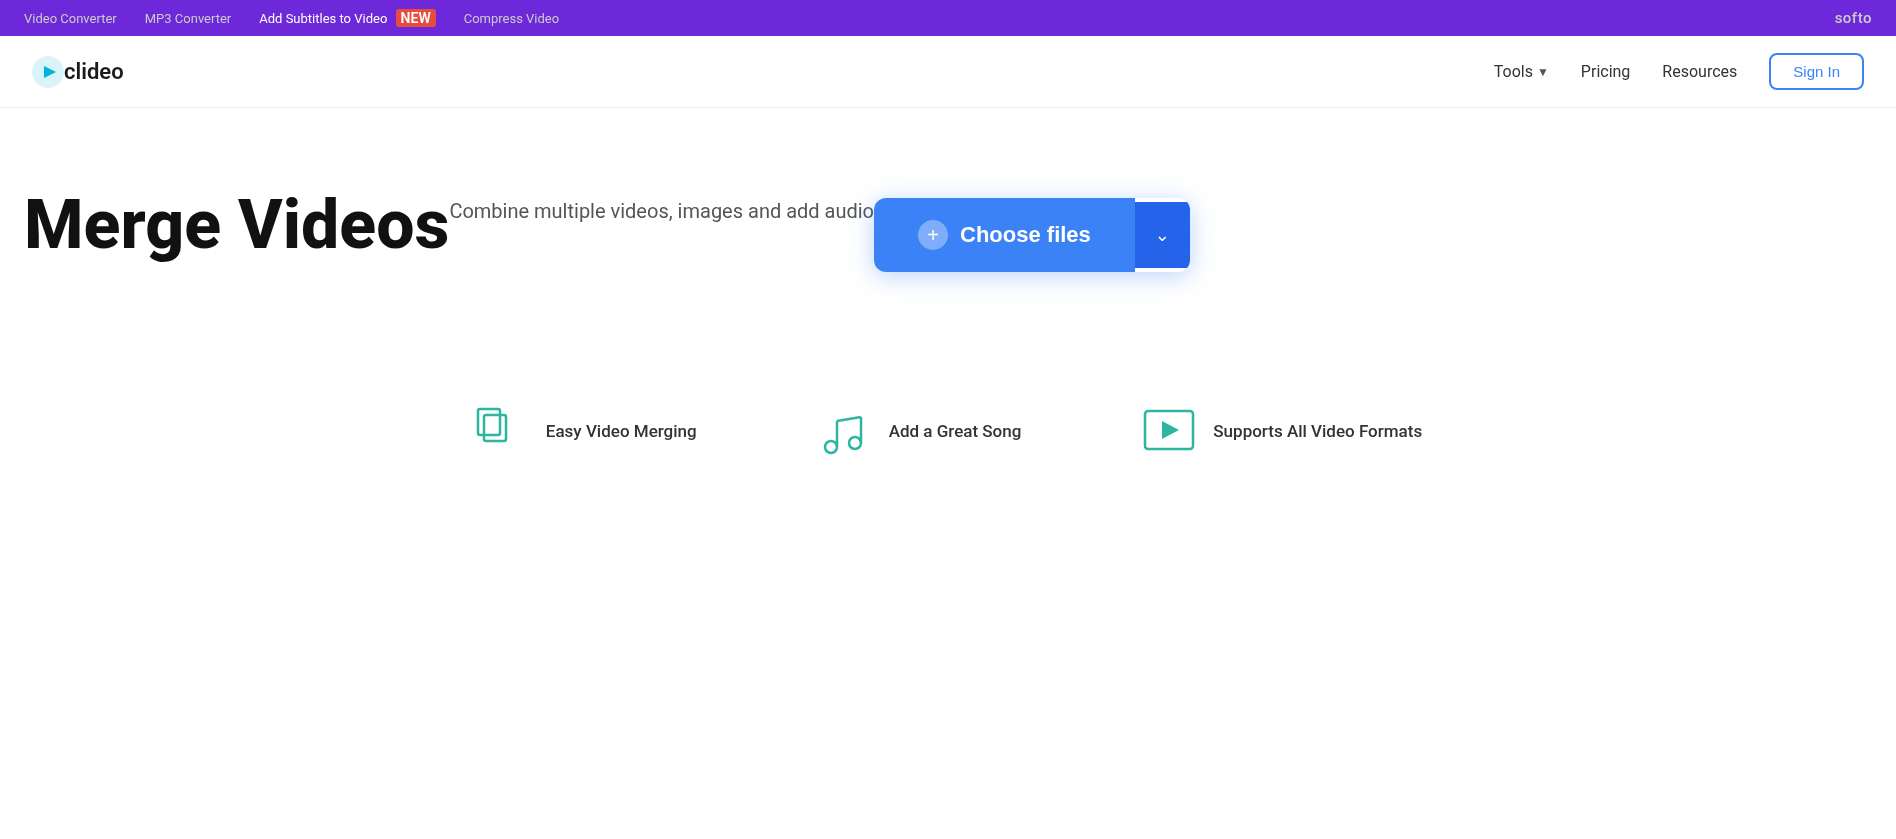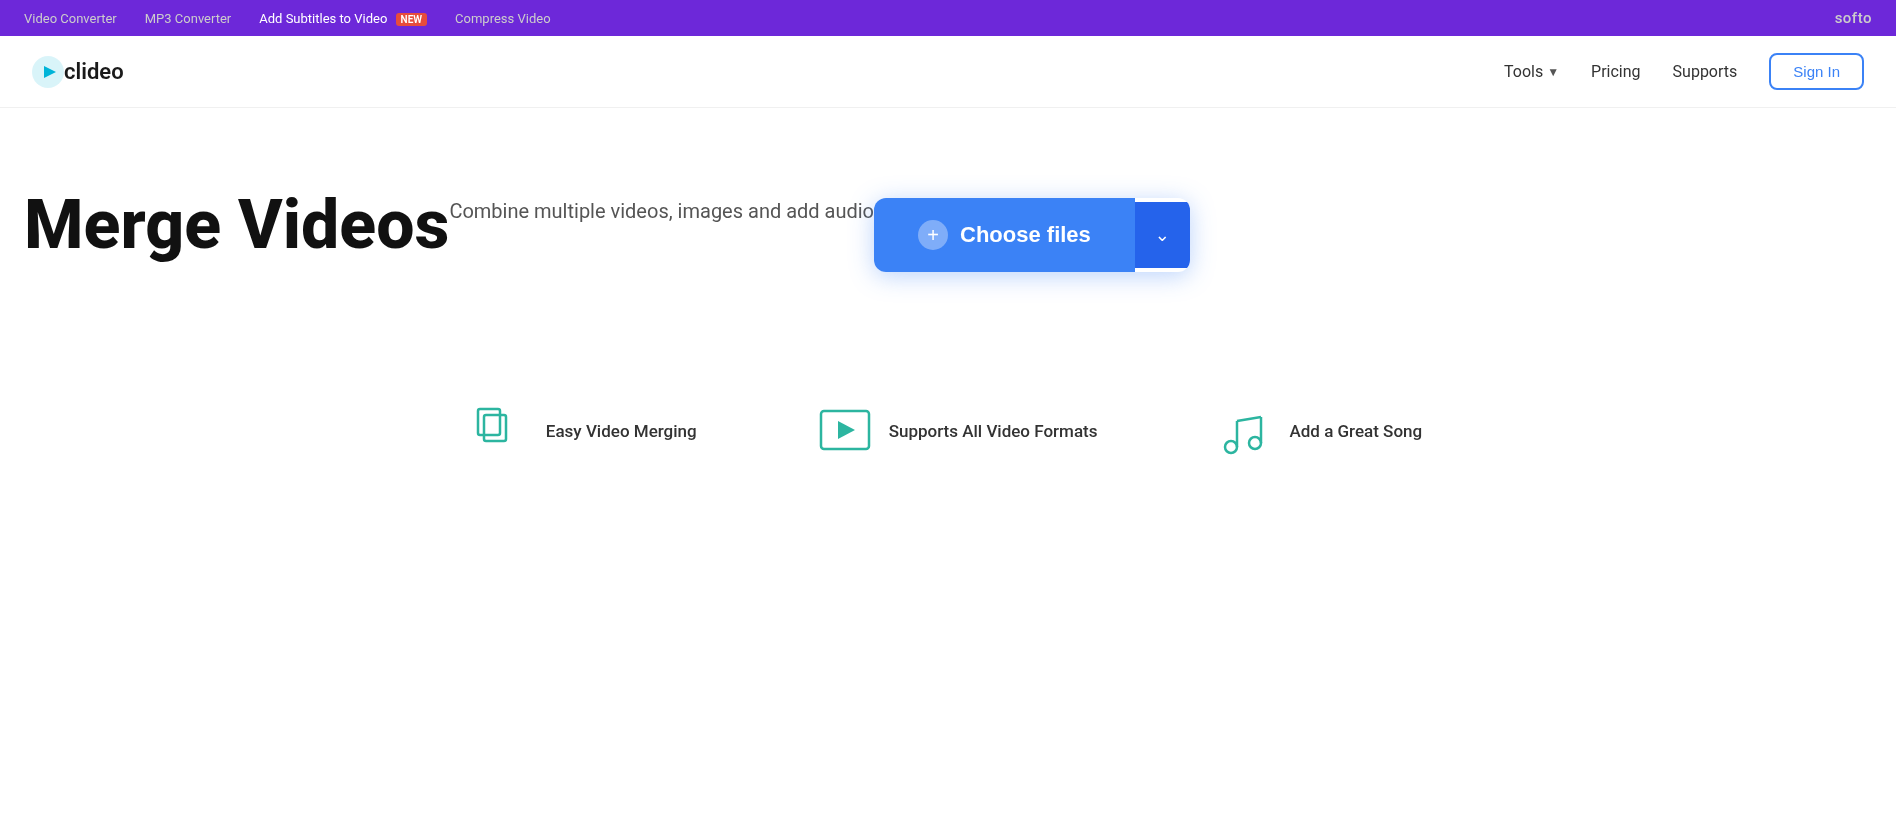--- a/index.html
+++ b/index.html
@@ -19,21 +19,21 @@
       font-size: 13px;
       text-decoration: none;
       cursor: pointer;
     }
     .top-bar-link.active {
       color: #fff;
     }
     .new-badge {
       background: #e74c3c;
       color: #fff;
-      font-size: 10px;
+      font-size: 14px;
       padding: 1px 5px;
       border-radius: 3px;
       margin-left: 5px;
       font-weight: 600;
       text-transform: uppercase;
     }
     .top-bar-right {
       margin-left: auto;
       color: #ccc;
       font-size: 15px;
@@ -203,21 +203,21 @@
       <polygon points="12,10 24,16 12,22" fill="#00b4d8"></polygon>
     </svg>
     <span class="logo-text">clideo</span>
   </div>
   <div class="nav-right">
     <span class="nav-link">
       <span>Tools</span>
       <span class="chevron-down">▼</span>
     </span>
     <span class="nav-link">Pricing</span>
-    <span class="nav-link">Supports</span>
+    <span class="nav-link">Resources</span>
     <button class="sign-in-btn">Sign In</button>
   </div>
 </nav>
 
 <section class="hero">
   <h1 class="hero-title">Merge Videos</h1>
   <p class="hero-subtitle">Combine multiple videos, images and add audio</p>
 
   <div class="choose-files-wrapper">
     <button class="choose-files-btn">
@@ -235,30 +235,30 @@
   <div class="feature">
     <svg class="feature-icon" viewBox="0 0 56 56" fill="none" xmlns="http://www.w3.org/2000/svg">
       <rect x="4" y="6" width="22" height="26" rx="2" stroke="#2cb5a0" stroke-width="2.5" fill="none"></rect>
       <rect x="10" y="12" width="22" height="26" rx="2" stroke="#2cb5a0" stroke-width="2.5" fill="none"></rect>
     </svg>
     <span class="feature-label">Easy Video Merging</span>
   </div>
 
   <div class="feature">
     <svg class="feature-icon" viewBox="0 0 56 56" fill="none" xmlns="http://www.w3.org/2000/svg">
-      <rect x="4" y="8" width="48" height="38" rx="3" stroke="#2cb5a0" stroke-width="2.5" fill="none"></rect>
-      <polygon points="21,18 21,36 38,27" fill="#2cb5a0"></polygon>
-    </svg>
-    <span class="feature-label">Supports All Video Formats</span>
-  </div>
-
-  <div class="feature">
-    <svg class="feature-icon" viewBox="0 0 56 56" fill="none" xmlns="http://www.w3.org/2000/svg">
       <circle cx="14" cy="44" r="6" stroke="#2cb5a0" stroke-width="2.5" fill="none"></circle>
       <circle cx="38" cy="40" r="6" stroke="#2cb5a0" stroke-width="2.5" fill="none"></circle>
       <line x1="20" y1="44" x2="20" y2="18" stroke="#2cb5a0" stroke-width="2.5"></line>
       <line x1="44" y1="40" x2="44" y2="14" stroke="#2cb5a0" stroke-width="2.5"></line>
       <line x1="20" y1="18" x2="44" y2="14" stroke="#2cb5a0" stroke-width="2.5"></line>
     </svg>
     <span class="feature-label">Add a Great Song</span>
   </div>
 
+  <div class="feature">
+    <svg class="feature-icon" viewBox="0 0 56 56" fill="none" xmlns="http://www.w3.org/2000/svg">
+      <rect x="4" y="8" width="48" height="38" rx="3" stroke="#2cb5a0" stroke-width="2.5" fill="none"></rect>
+      <polygon points="21,18 21,36 38,27" fill="#2cb5a0"></polygon>
+    </svg>
+    <span class="feature-label">Supports All Video Formats</span>
+  </div>
+
 </section>
 
 </body></html>

